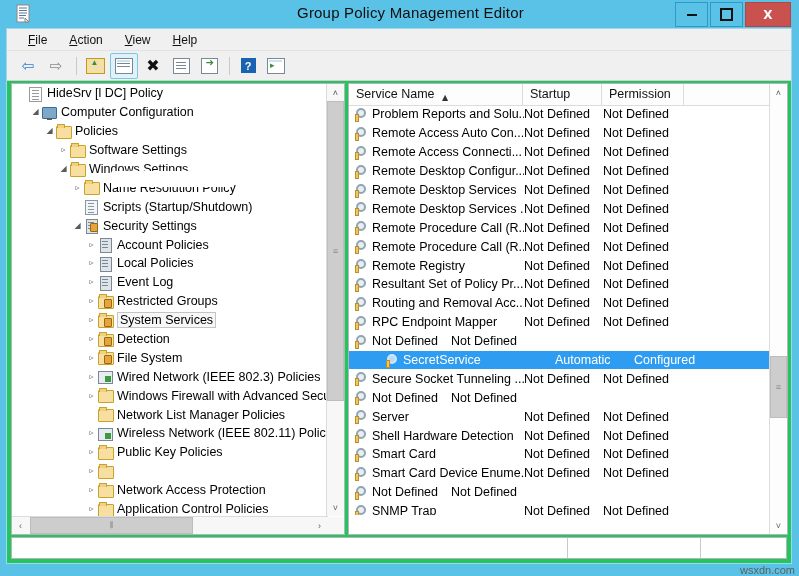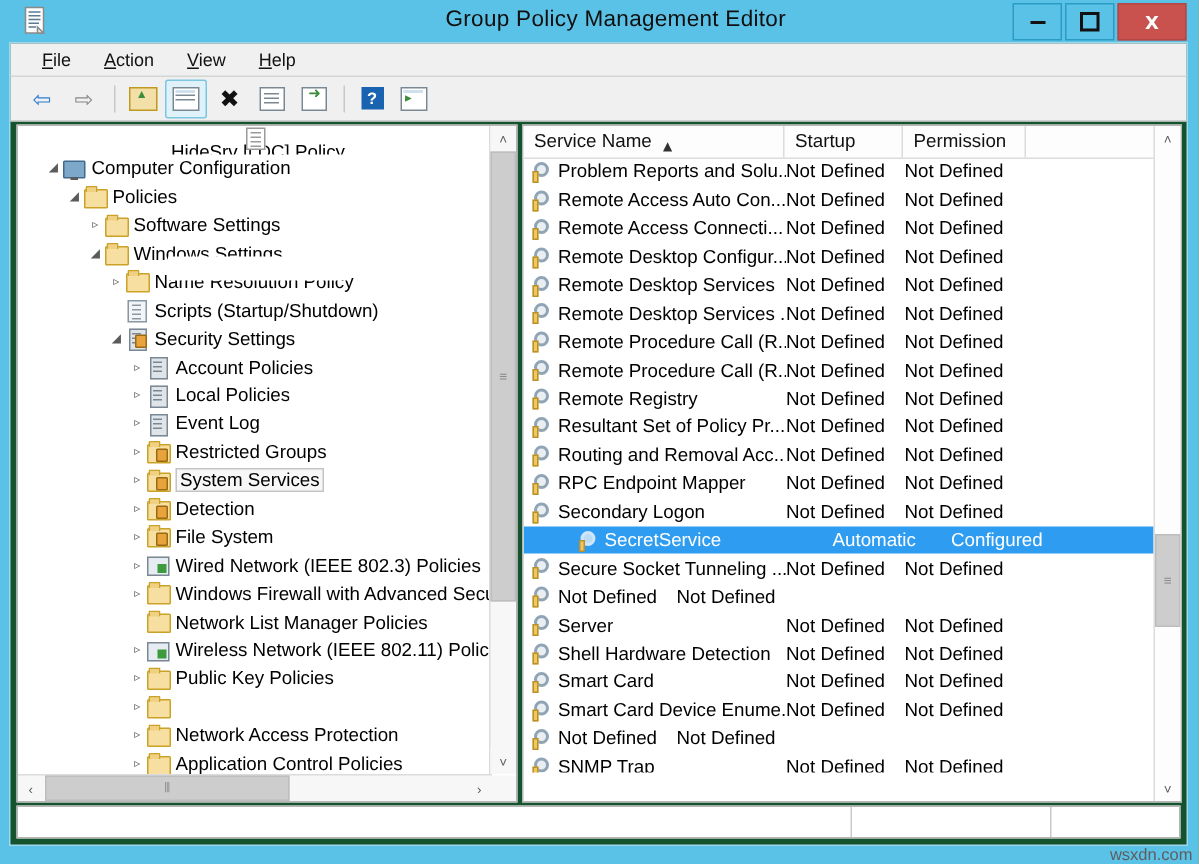--- a/index.html
+++ b/index.html
@@ -23,21 +23,21 @@
     background:#5BC2E7;border:1px solid #2b9bc4;margin-left:2px;
     font-size:12px;color:#111;font-family:"DejaVu Sans",sans-serif;
   }
   .winbtn.close{background:#c9524f;color:#fff;font-weight:bold;width:44px;border-color:#b04744;}
   .winbtn .min-glyph{display:block;width:10px;height:2px;background:#111;}
   .winbtn .max-glyph{display:block;width:9px;height:9px;border:2px solid #111;}
 
   
   .client{
     position:absolute;left:6px;top:28px;width:786px;height:536px;
-    background:#14532d;border:1px solid #9fd8ec;box-sizing:border-box;
+    background:#22c55e;border:1px solid #9fd8ec;box-sizing:border-box;
   }
 
   
   .menubar{
     position:absolute;left:0;top:0;width:784px;height:22px;
     background:#f0f0f0;border-bottom:1px solid #e2e2e2;
     display:flex;align-items:center;padding-left:10px;box-sizing:border-box;
   }
   .menuitem{padding:2px 11px;font-size:12px;color:#111;cursor:default;}
   .menuitem u{text-decoration:underline;}
@@ -226,21 +226,21 @@
       <div class="tbtn">
           <span class="tb-help">?</span>
         </div>
       <div class="tbtn">
           <span class="tb-view"></span>
         </div>
     </div>
 
     <div class="tree-pane">
       <div class="tree" id="tree-root">
-          <div class="tnode" style="padding-left: 4px; flex-direction: column;">
+          <div class="tnode" style="padding-left: 4px;">
             <span class="exp"></span>
             <span class="ticon">
               <span class="ic-doc"></span>
             </span>
             <span class="tlabel">HideSrv [l                          DC] Policy</span>
           </div>
           <div class="tnode" style="padding-left: 18px;">
             <span class="exp">◢</span>
             <span class="ticon">
               <span class="ic-mon"></span>
@@ -566,21 +566,20 @@
             <span class="c-start">Not Defined</span>
             <span class="c-perm">Not Defined</span>
           </div>
           <div class="lrow">
             <span class="gicon">
               <span class="ic-gear">
                 <span class="g-out"></span>
                 <span class="g-bar"></span>
               </span>
             </span>
-            <span class="c-name">Secondary Logon</span>
             <span class="c-start">Not Defined</span>
             <span class="c-perm">Not Defined</span>
           </div>
           <div class="lrow selected">
             <span class="gicon">
               <span class="ic-gear">
                 <span class="g-out"></span>
                 <span class="g-bar"></span>
               </span>
             </span>

